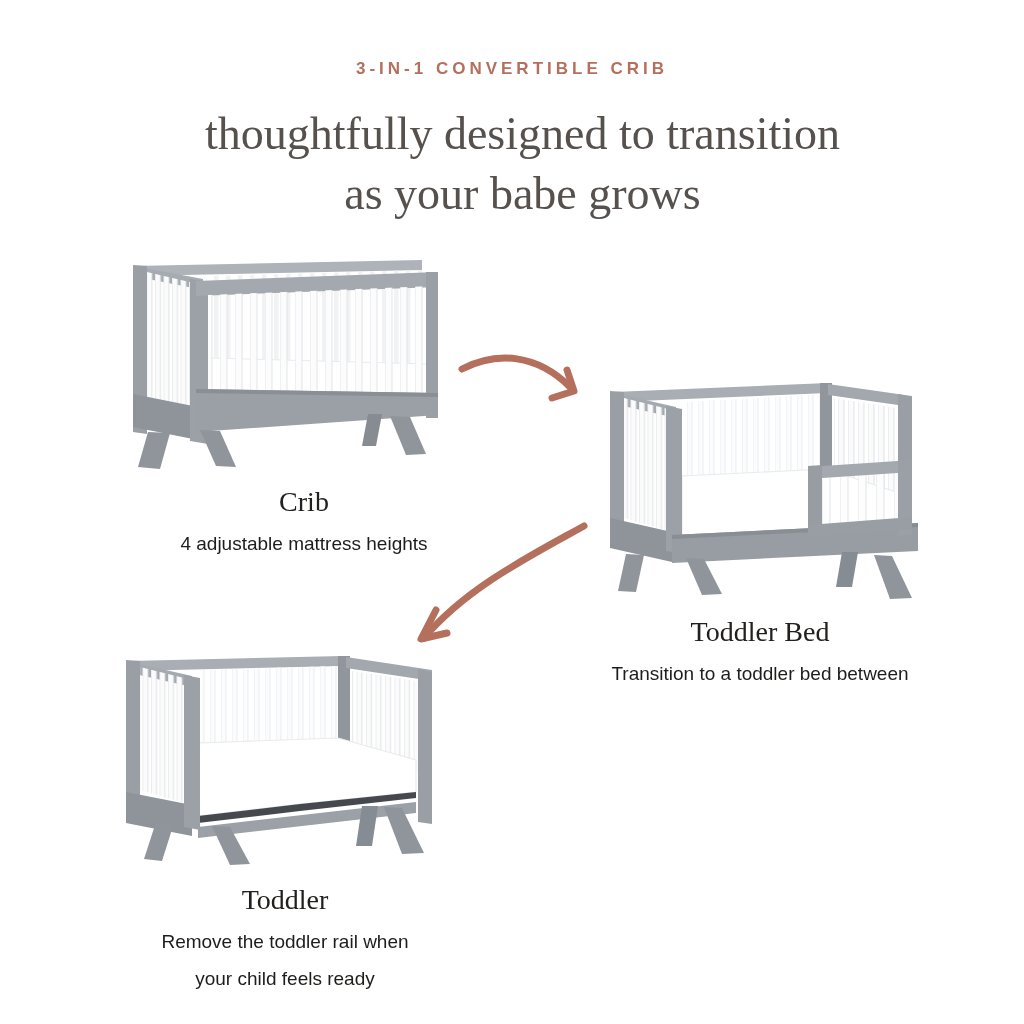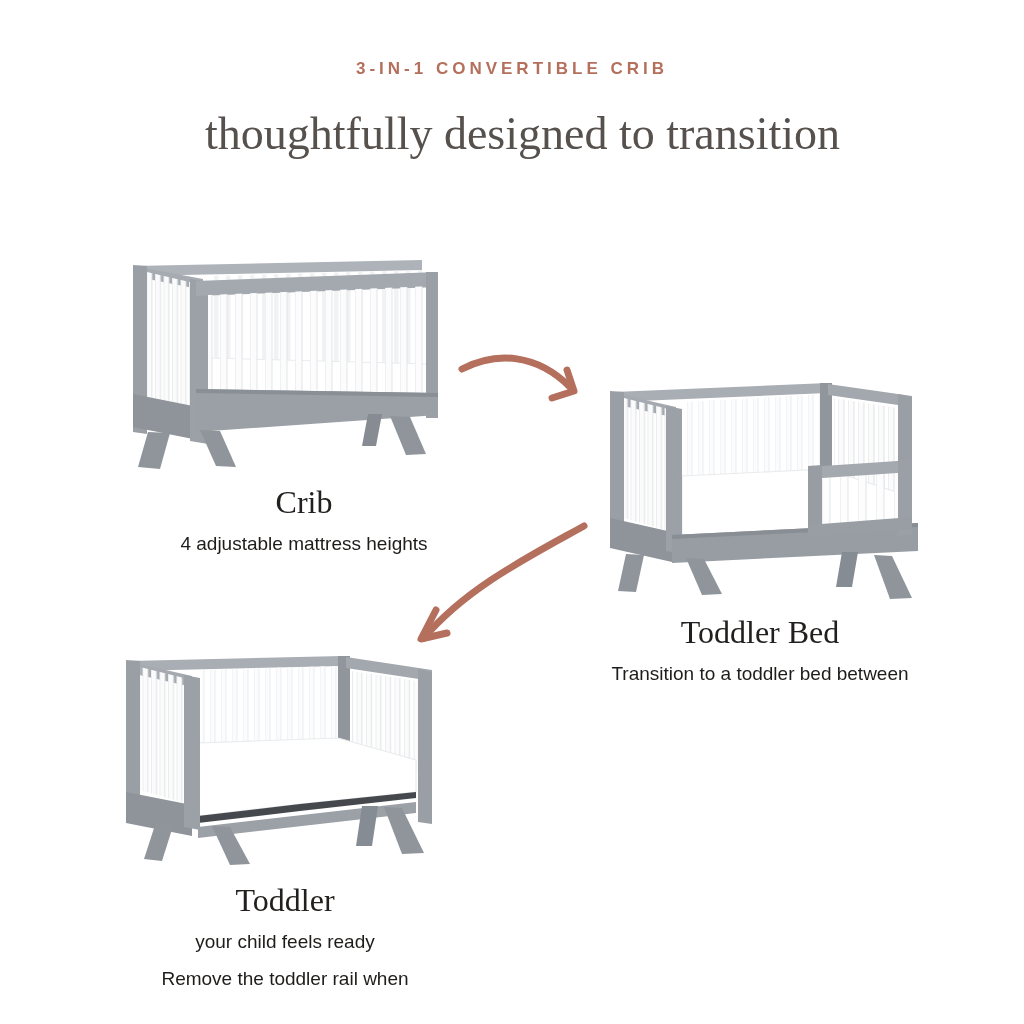--- a/index.html
+++ b/index.html
@@ -39,21 +39,21 @@
 
   .arrow{position:absolute;}
   .arrow-1{left:452px;top:342px;width:145px;height:75px;}
   .arrow-2{left:378px;top:512px;width:218px;height:150px;}
   .arrow path{fill:none;stroke-width:7;stroke-linecap:round;stroke-linejoin:round;}
 
   .caption{position:absolute;text-align:center;}
   .caption h2{
     margin:0 0 9px 0;
     font-family:"Liberation Serif",serif;font-weight:400;
-    font-size:32px;line-height:36px;
+    font-size:28px;line-height:36px;
     color:var(--title-text,#22201e);
   }
   .caption p{
     margin:10px;
     font-size:19px;line-height:27px;
     color:var(--body-text,#1e1d1b);
   }
   .caption .note{font-size:17px;line-height:22px;margin-top:6px;}
   .caption-crib{left:112px;top:484px;width:384px;}
   .caption-toddler{left:565px;top:614px;width:390px;}
@@ -61,20 +61,21 @@
 </style>
 </head>
 <body>
 
 <div class="canvas">
 
   <div class="eyebrow">3-IN-1 CONVERTIBLE CRIB</div>
 
   <h1 class="heading">
     <span class="line">thoughtfully designed to transition</span>
+    <span class="line">as your babe grows</span>
   </h1>
 
   <figure class="fig fig-crib">
     <svg viewBox="0 0 410 235" xmlns="http://www.w3.org/2000/svg">
       <defs>
         <pattern id="cribFront" width="15" height="400" patternUnits="userSpaceOnUse">
           <rect x="0" y="0" width="7" height="400" fill="#fcfcfd" stroke="#dfe2e5" stroke-width="0.9"></rect>
         </pattern>
         <pattern id="cribSide" width="8.5" height="400" patternUnits="userSpaceOnUse">
           <rect x="0" y="0" width="5.5" height="400" fill="#fbfbfc" stroke="#dcdfe2" stroke-width="0.9"></rect>
@@ -245,17 +246,17 @@
     <p>4 adjustable mattress heights</p>
   </div>
 
   <div class="caption caption-toddler">
     <h2>Toddler Bed</h2>
     <p>Transition to a toddler bed between</p>
   </div>
 
   <div class="caption caption-daybed">
     <h2>Toddler</h2>
+    <p>Remove the toddler rail when</p>
     <p>your child feels ready</p>
-    <p>Remove the toddler rail when</p>
   </div>
 
 </div>
 
 </body></html>

